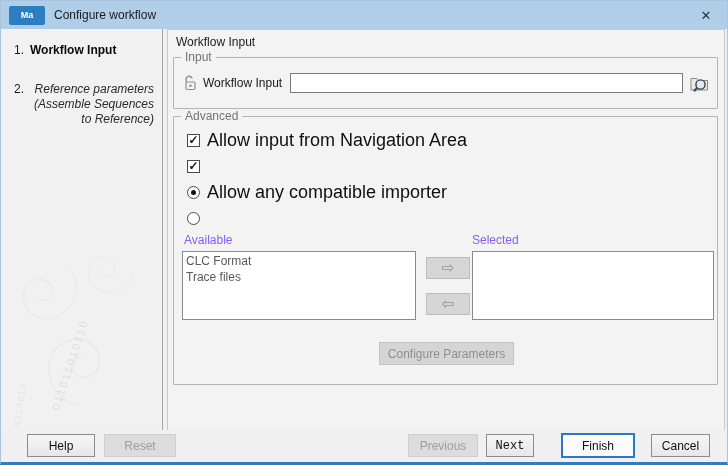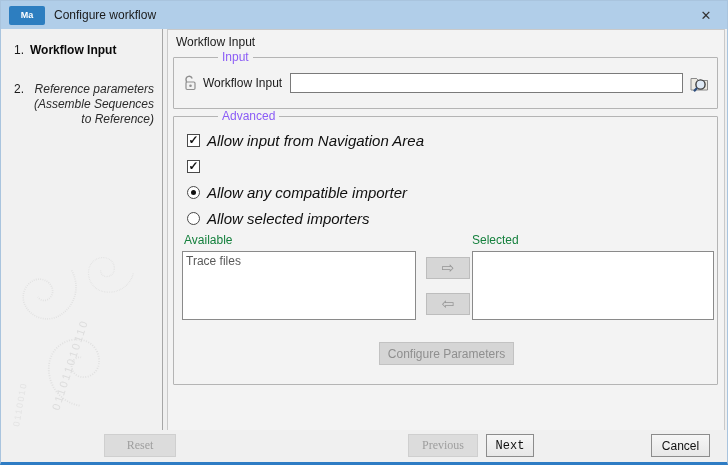--- a/index.html
+++ b/index.html
@@ -37,21 +37,21 @@
   .watermark{position:absolute;left:0;bottom:0;z-index:1;pointer-events:none;}
   .main{
     position:absolute;left:166px;top:0;width:558px;height:405px;box-sizing:border-box;
     background:#f3f3f3;border:1px solid #c9c9c9;
   }
   .main-header{position:absolute;left:8px;top:5px;font-size:12px;color:#1a1a1a;}
   
   .group{position:absolute;border:1px solid #b4b4b4;border-radius:1px;}
   .legend{
     position:absolute;top:-8px;left:7px;background:#f3f3f3;padding:0 4px;
-    font-size:12px;color:#8b5cf6;line-height:14px;margin-left:37px;
+    font-size:12px;color:#737373;line-height:14px;
   }
   .group-input{left:5px;right:6px;top:27px;height:50px;}
   .group-advanced{left:5px;right:6px;top:86px;height:267px;}
   .input-row{display:flex;align-items:center;margin:15px 6px 0 10px;}
   .field-label{padding:0 8px 0 6px;white-space:nowrap;}
   .text-field{
     flex:1;height:20px;box-sizing:border-box;background:#fff;border:1px solid #7a7a7a;
     font-family:"Liberation Sans",sans-serif;font-size:12px;padding:0 4px;
   }
   .browse-btn{margin-left:6px;flex:none;width:22px;height:19px;background:transparent;border:none;padding:0;cursor:pointer;}
@@ -61,23 +61,23 @@
   .checkbox{
     width:13px;height:13px;box-sizing:border-box;background:#fff;border:1px solid #494949;
     display:flex;align-items:center;justify-content:center;flex:none;
   }
   .checkbox .mark{font-size:12px;font-weight:bold;color:#111;line-height:10px;margin-top:-2px;}
   .radio{
     width:13px;height:13px;box-sizing:border-box;background:#fff;border:1px solid #494949;
     border-radius:50%;display:flex;align-items:center;justify-content:center;flex:none;
   }
   .radio .dot{width:5px;height:5px;border-radius:50%;background:#111;}
-  .opt-label{margin-left:7px;font-size:15px;color:#0f0f0f;font-style:italic;}
-  
-  .list-label{position:absolute;top:116px;font-size:12px;color:#15803d;}
+  .opt-label{margin-left:7px;font-size:18px;color:#0f0f0f;}
+  
+  .list-label{position:absolute;top:116px;font-size:12px;color:#8b5cf6;}
   .avail-label{left:10px;} .sel-label{left:298px;}
   .listbox{
     position:absolute;top:134px;height:69px;box-sizing:border-box;background:#fff;
     border:1px solid #8a8a8a;padding:1px 3px;overflow:hidden;
   }
   .list-available{left:8px;width:234px;}
   .list-selected{left:298px;right:3px;}
   .list-item{font-size:12px;color:#5a5a5a;line-height:16px;white-space:nowrap;cursor:default;}
   .arrow-btn{
     position:absolute;left:252px;width:44px;height:22px;box-sizing:border-box;
@@ -91,21 +91,21 @@
     background:#d5d5d5;border:1px solid #c2c2c2;color:#8f8f8f;
     font-family:"Liberation Sans",sans-serif;font-size:12px;
   }
   
   .footer{position:absolute;left:0;bottom:0;right:0;height:32px;background:#f0f0f0;}
   .btn{
     position:absolute;top:4px;height:23px;box-sizing:border-box;
     background:linear-gradient(#f6f6f6,#e7e7e7);border:1px solid #8c8c8c;
     font-family:"Liberation Sans",sans-serif;font-size:12px;color:#111;cursor:pointer;
   }
-  .btn-disabled{background:#dcdcdc;border-color:#cfcfcf;color:#9e9e9e;cursor:default;font-family:Liberation Serif, serif;}
+  .btn-disabled{background:#dcdcdc;border-color:#cfcfcf;color:#9e9e9e;cursor:default;}
   .btn-default{border:2px solid #2a79c7;top:3px;height:25px;background:#fafafa;}
   .btn-help{left:26px;width:68px;}
   .btn-reset{left:103px;width:72px;}
   .btn-previous{left:407px;width:70px;}
   .btn-next{left:485px;width:48px;font-family:Liberation Mono, monospace;}
   .btn-finish{left:560px;width:74px;}
   .btn-cancel{left:650px;width:59px;}
 </style>
 </head>
 <body>
@@ -185,42 +185,44 @@
             </span>
         </div>
         <div class="opt opt-3">
           <span class="radio">
               <span class="dot"></span>
             </span>
           <span class="opt-label">Allow any compatible importer</span>
         </div>
         <div class="opt opt-4">
           <span class="radio"></span>
-          <span class="opt-label">Allow selected importers</span>
         </div>
 
         <div class="list-label avail-label">Available</div>
         <div class="list-label sel-label">Selected</div>
 
         <div class="listbox list-available">
+          <div class="list-item">CLC Format</div>
           <div class="list-item">Trace files</div>
         </div>
         <div class="listbox list-selected"></div>
 
         <div class="arrow-btn arrow-right">
           <span>⇨</span>
         </div>
         <div class="arrow-btn arrow-left">
           <span>⇦</span>
         </div>
 
         <button class="config-btn" disabled="">Configure Parameters</button>
       </div>
     </div>
   </div>
 
   <div class="footer">
+    <button class="btn btn-help">Help</button>
     <button class="btn btn-reset btn-disabled" disabled="">Reset</button>
     <button class="btn btn-previous btn-disabled" disabled="">Previous</button>
     <button class="btn btn-next">Next</button>
+    <button class="btn btn-finish btn-default">Finish</button>
     <button class="btn btn-cancel">Cancel</button>
   </div>
 </div>
 
 </body></html>

